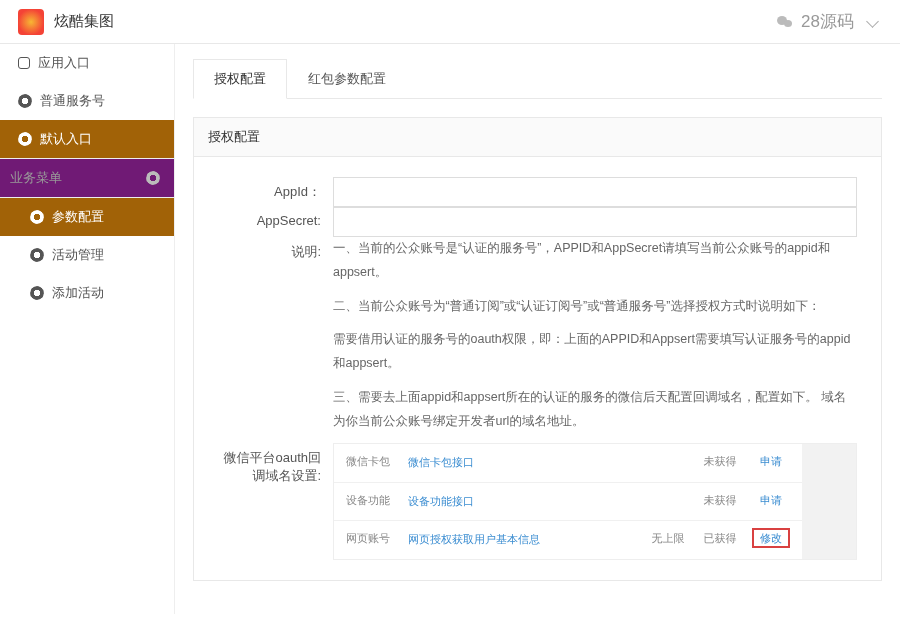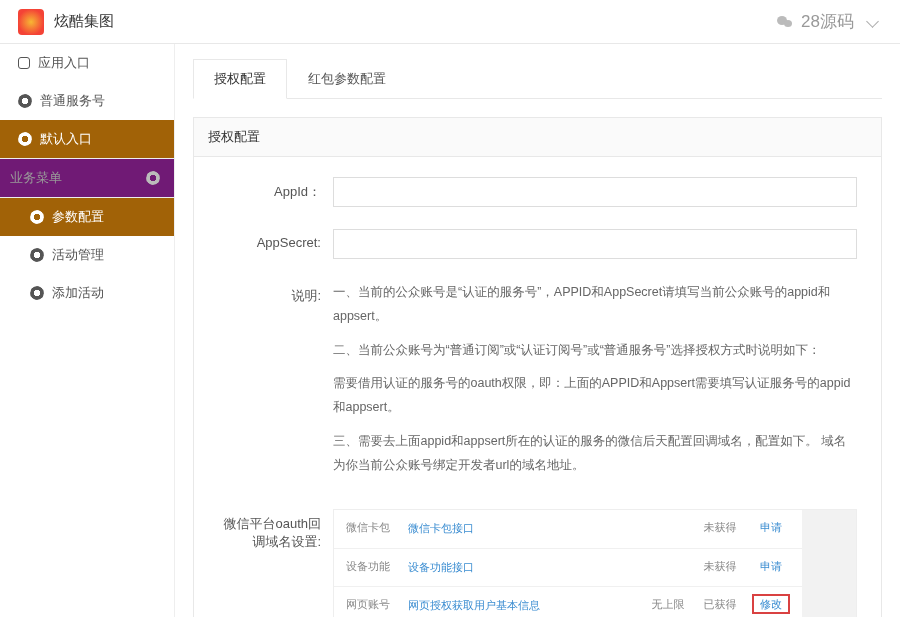--- a/index.html
+++ b/index.html
@@ -116,21 +116,21 @@
     }
     .panel-header {
       padding: 10px 14px;
       border-bottom: 1px solid #e8e8e8;
       background: #fafafa;
       font-size: 13px;
     }
     .panel-body { padding: 20px 24px; }
 
     
-    .form-row { display: flex; margin-bottom: 22px; }
+    .form-row { display: flex; }
     .form-label {
       width: 115px;
       text-align: right;
       padding-right: 12px;
       padding-top: 6px;
       color: #555;
     }
     .form-control { flex: 1; }
     .text-input {
       width: 100%;

